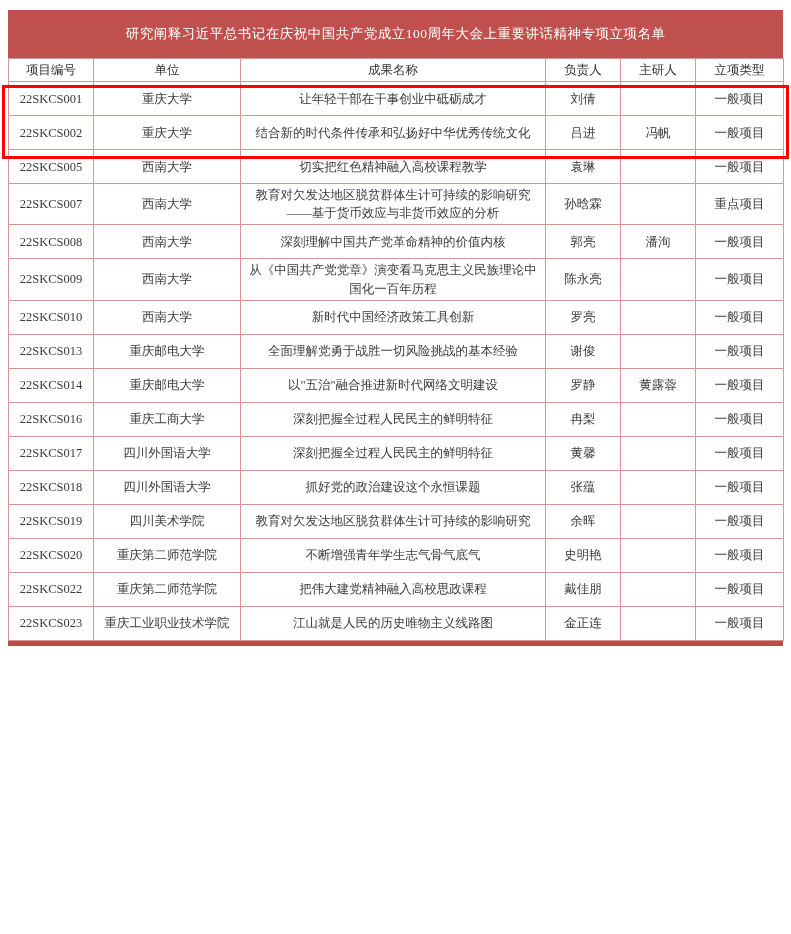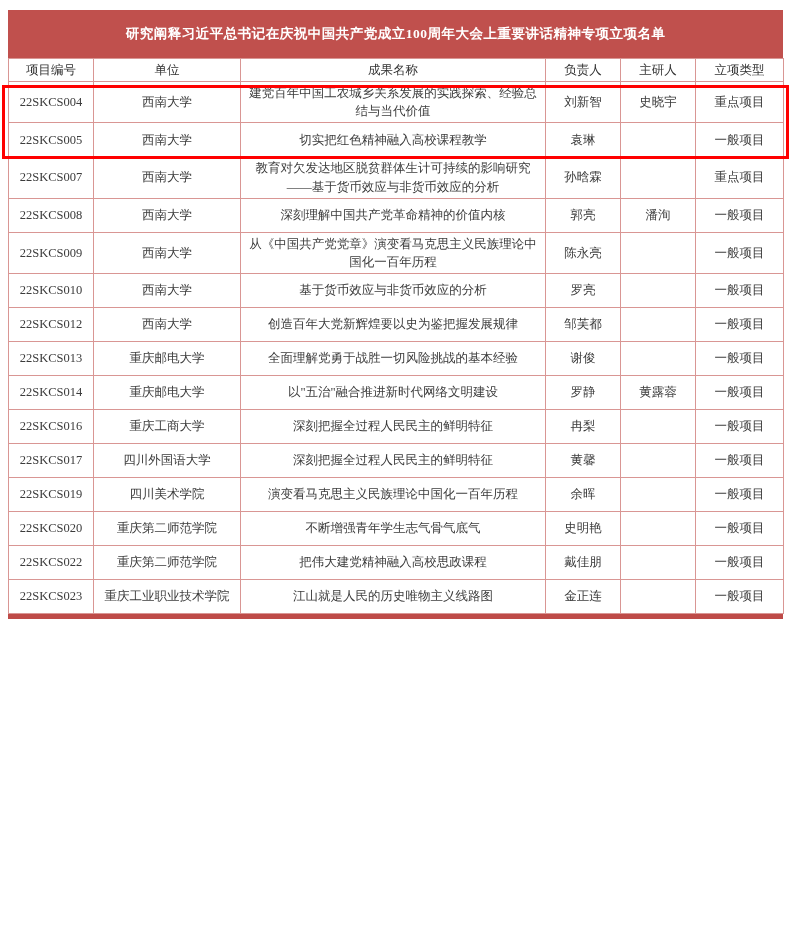--- a/index.html
+++ b/index.html
@@ -20,21 +20,21 @@
   .table-wrap{
     position:relative;
     margin:10px 8px 0 8px;
     width:775px;
   }
   .banner{
     background:var(--banner-bg);
     color:var(--banner-text);
     height:48px;
     display:flex;align-items:center;justify-content:center;
-    font-size:13.5px;font-weight:bold;
+    font-size:13.5px;font-weight:normal;
     letter-spacing:0.5px;
   }
   table{
     width:775px;
     table-layout:fixed;
     border-collapse:collapse;
   }
   th,td{
     border:1px solid var(--grid);
     text-align:center;
@@ -88,26 +88,34 @@
           <th>项目编号</th>
           <th>单位</th>
           <th>成果名称</th>
           <th>负责人</th>
           <th>主研人</th>
           <th>立项类型</th>
         </tr>
     </thead>
     <tbody id="table-body">
         <tr>
-          <td>22SKCS004</td>
-          <td>西南大学</td>
-          <td>建党百年中国工农城乡关系发展的实践探索、经验总结与当代价值</td>
-          <td>刘新智</td>
-          <td>史晓宇</td>
-          <td>重点项目</td>
+          <td>22SKCS001</td>
+          <td>重庆大学</td>
+          <td>让年轻干部在干事创业中砥砺成才</td>
+          <td>刘倩</td>
+          <td></td>
+          <td>一般项目</td>
+        </tr>
+        <tr>
+          <td>22SKCS002</td>
+          <td>重庆大学</td>
+          <td>结合新的时代条件传承和弘扬好中华优秀传统文化</td>
+          <td>吕进</td>
+          <td>冯帆</td>
+          <td>一般项目</td>
         </tr>
         <tr>
           <td>22SKCS005</td>
           <td>西南大学</td>
           <td>切实把红色精神融入高校课程教学</td>
           <td>袁琳</td>
           <td></td>
           <td>一般项目</td>
         </tr>
         <tr>
@@ -130,30 +138,22 @@
           <td>22SKCS009</td>
           <td>西南大学</td>
           <td>从《中国共产党党章》演变看马克思主义民族理论中国化一百年历程</td>
           <td>陈永亮</td>
           <td></td>
           <td>一般项目</td>
         </tr>
         <tr>
           <td>22SKCS010</td>
           <td>西南大学</td>
-          <td>基于货币效应与非货币效应的分析</td>
+          <td>新时代中国经济政策工具创新</td>
           <td>罗亮</td>
-          <td></td>
-          <td>一般项目</td>
-        </tr>
-        <tr>
-          <td>22SKCS012</td>
-          <td>西南大学</td>
-          <td>创造百年大党新辉煌要以史为鉴把握发展规律</td>
-          <td>邹芙都</td>
           <td></td>
           <td>一般项目</td>
         </tr>
         <tr>
           <td>22SKCS013</td>
           <td>重庆邮电大学</td>
           <td>全面理解党勇于战胜一切风险挑战的基本经验</td>
           <td>谢俊</td>
           <td></td>
           <td>一般项目</td>
@@ -176,23 +176,31 @@
         </tr>
         <tr>
           <td>22SKCS017</td>
           <td>四川外国语大学</td>
           <td>深刻把握全过程人民民主的鲜明特征</td>
           <td>黄馨</td>
           <td></td>
           <td>一般项目</td>
         </tr>
         <tr>
+          <td>22SKCS018</td>
+          <td>四川外国语大学</td>
+          <td>抓好党的政治建设这个永恒课题</td>
+          <td>张蕴</td>
+          <td></td>
+          <td>一般项目</td>
+        </tr>
+        <tr>
           <td>22SKCS019</td>
           <td>四川美术学院</td>
-          <td>演变看马克思主义民族理论中国化一百年历程</td>
+          <td>教育对欠发达地区脱贫群体生计可持续的影响研究</td>
           <td>余晖</td>
           <td></td>
           <td>一般项目</td>
         </tr>
         <tr>
           <td>22SKCS020</td>
           <td>重庆第二师范学院</td>
           <td>不断增强青年学生志气骨气底气</td>
           <td>史明艳</td>
           <td></td>

